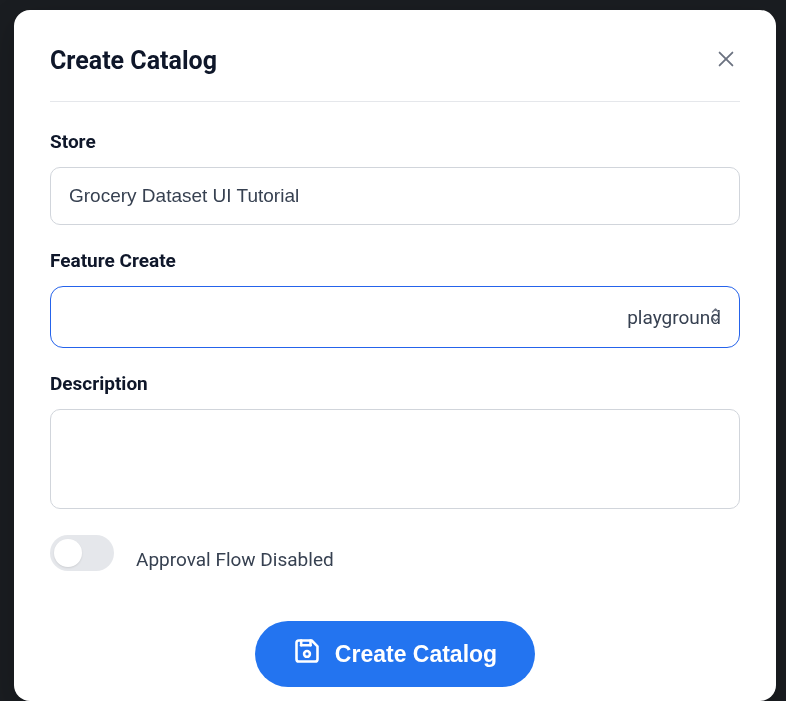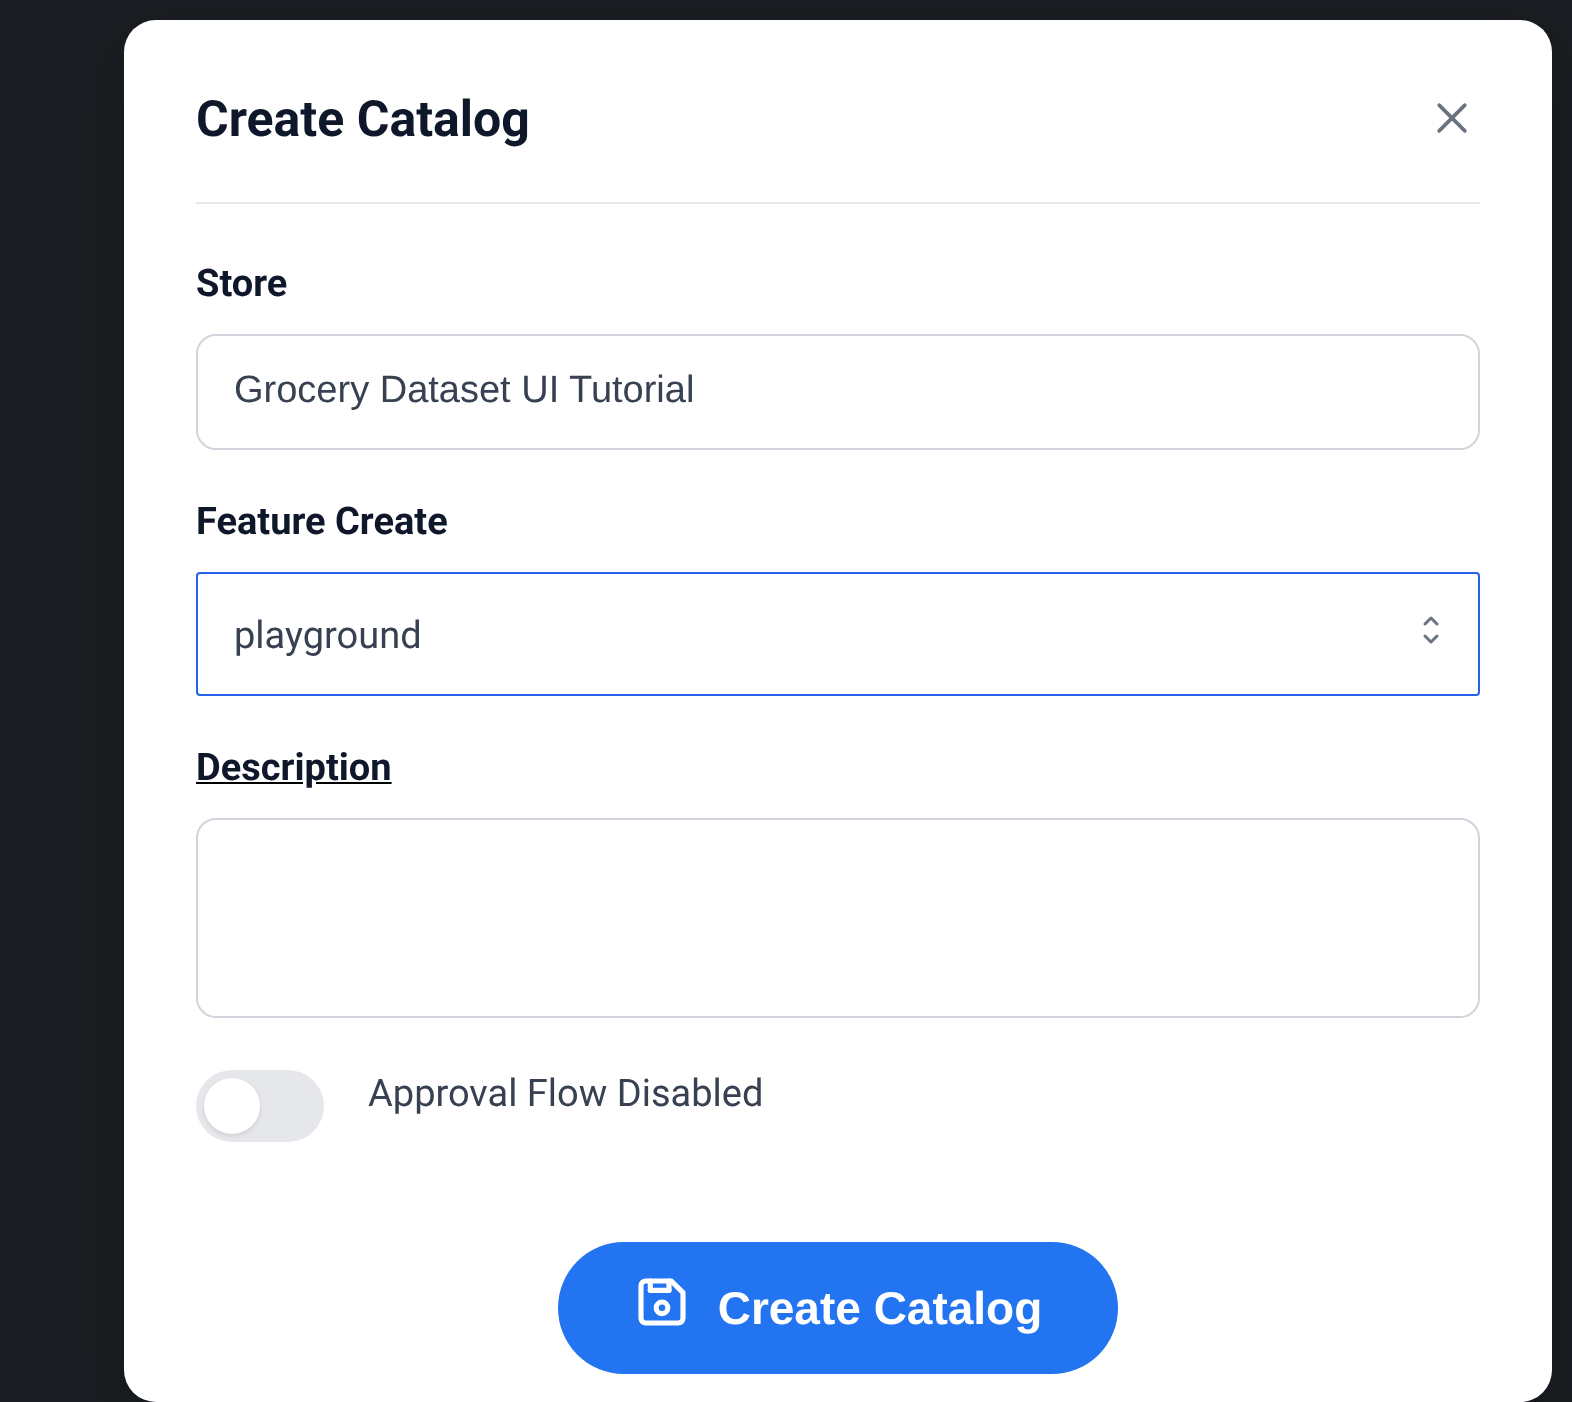--- a/index.html
+++ b/index.html
@@ -18,21 +18,20 @@
     .modal {
       position: absolute;
       top: 10px;
       left: 14px;
       right: 10px;
       bottom: 0;
       background: #ffffff;
       border-radius: 16px;
       padding: 36px 36px 30px 36px;
       box-shadow: 0 10px 30px rgba(0,0,0,0.2);
-      margin-left: 48px;
     }
     .modal-header {
       display: flex;
       justify-content: space-between;
       align-items: center;
       padding-bottom: 26px;
       border-bottom: 1px solid #e5e7eb;
     }
     .modal-title {
       font-size: 25px;
@@ -55,21 +54,20 @@
       height: 22px;
     }
     .form-group {
       margin-top: 28px;
     }
     .form-group.fs {
       margin-top: 24px;
     }
     .form-group.desc {
       margin-top: 24px;
-      text-decoration: underline;
     }
     .label {
       display: block;
       font-size: 19px;
       font-weight: 700;
       color: #0f172a;
       margin-bottom: 14px;
     }
     .text-input {
       width: 100%;
@@ -82,29 +80,30 @@
       outline: none;
     }
     .select-wrap {
       position: relative;
       width: 100%;
     }
     .select-field {
       width: 100%;
       height: 62px;
       border: 1.5px solid #2563eb;
-      border-radius: 2px;
+      border-radius: 13px;
       padding: 0 18px;
       font-size: 19px;
       color: #374151;
       outline: none;
       background: #fff;
       display: flex;
       align-items: center;
       cursor: pointer;
+      justify-content: flex-end;
     }
     .select-caret {
       position: absolute;
       right: 18px;
       top: 50%;
       transform: translateY(-50%);
       color: #6b7280;
       pointer-events: none;
     }
     .select-caret svg {
@@ -118,21 +117,21 @@
       border-radius: 10px;
       padding: 14px 18px;
       font-size: 19px;
       color: #374151;
       outline: none;
       resize: none;
       font-family: inherit;
     }
     .toggle-row {
       display: flex;
-      align-items: flex-start;
+      align-items: flex-end;
       gap: 22px;
       margin-top: 22px;
     }
     .toggle {
       width: 64px;
       height: 36px;
       background: #e5e7eb;
       border-radius: 999px;
       position: relative;
       cursor: pointer;

